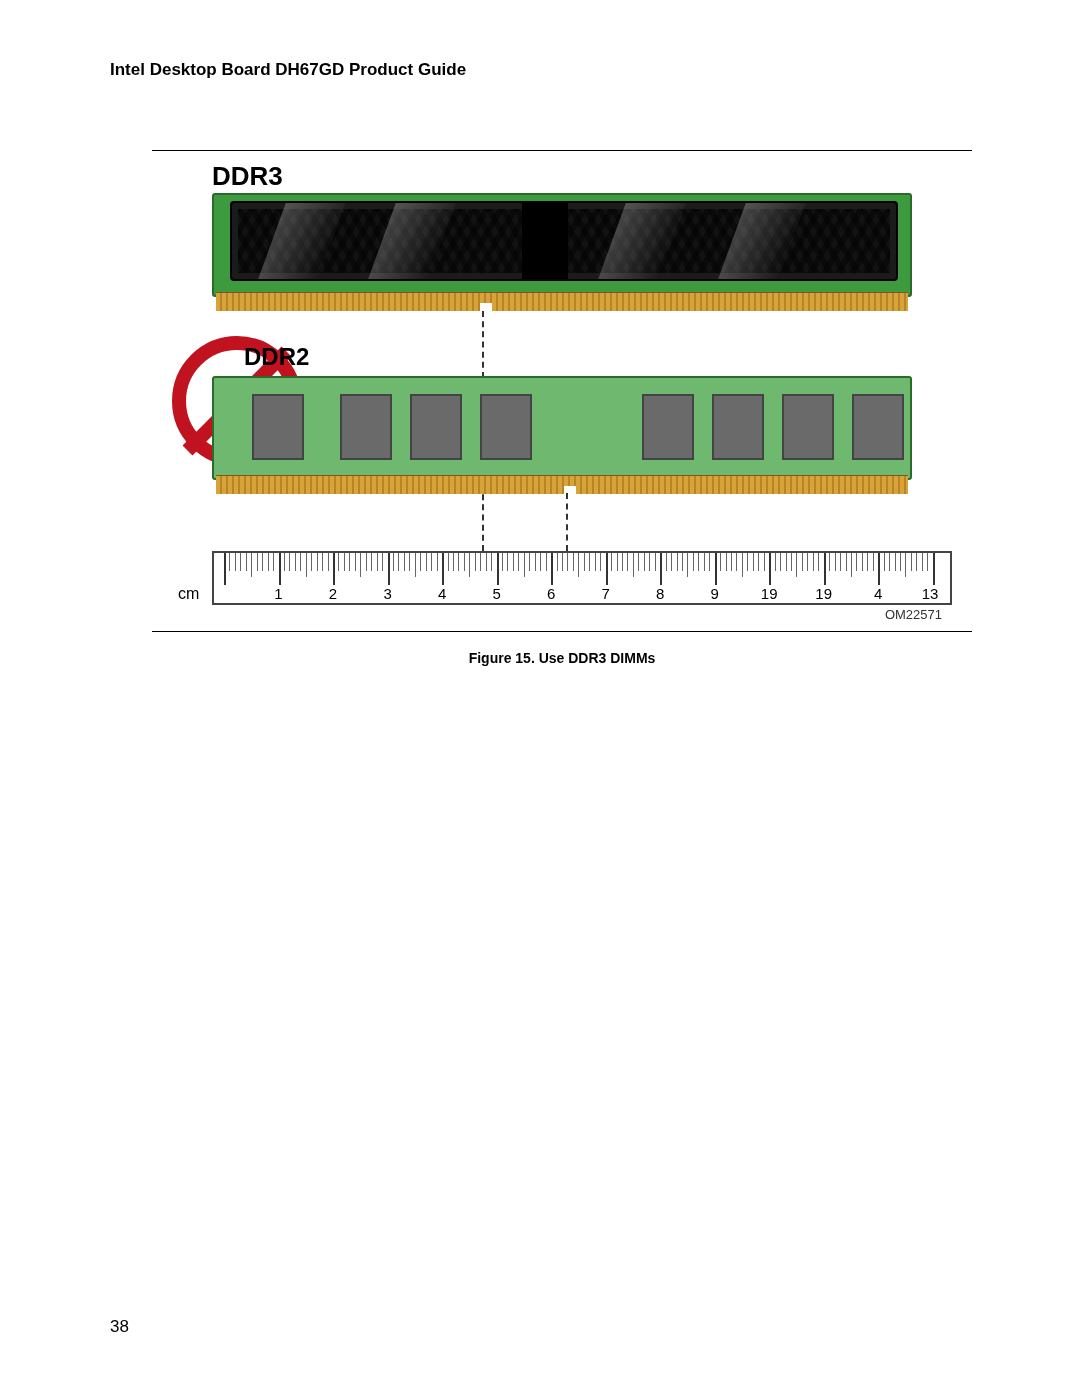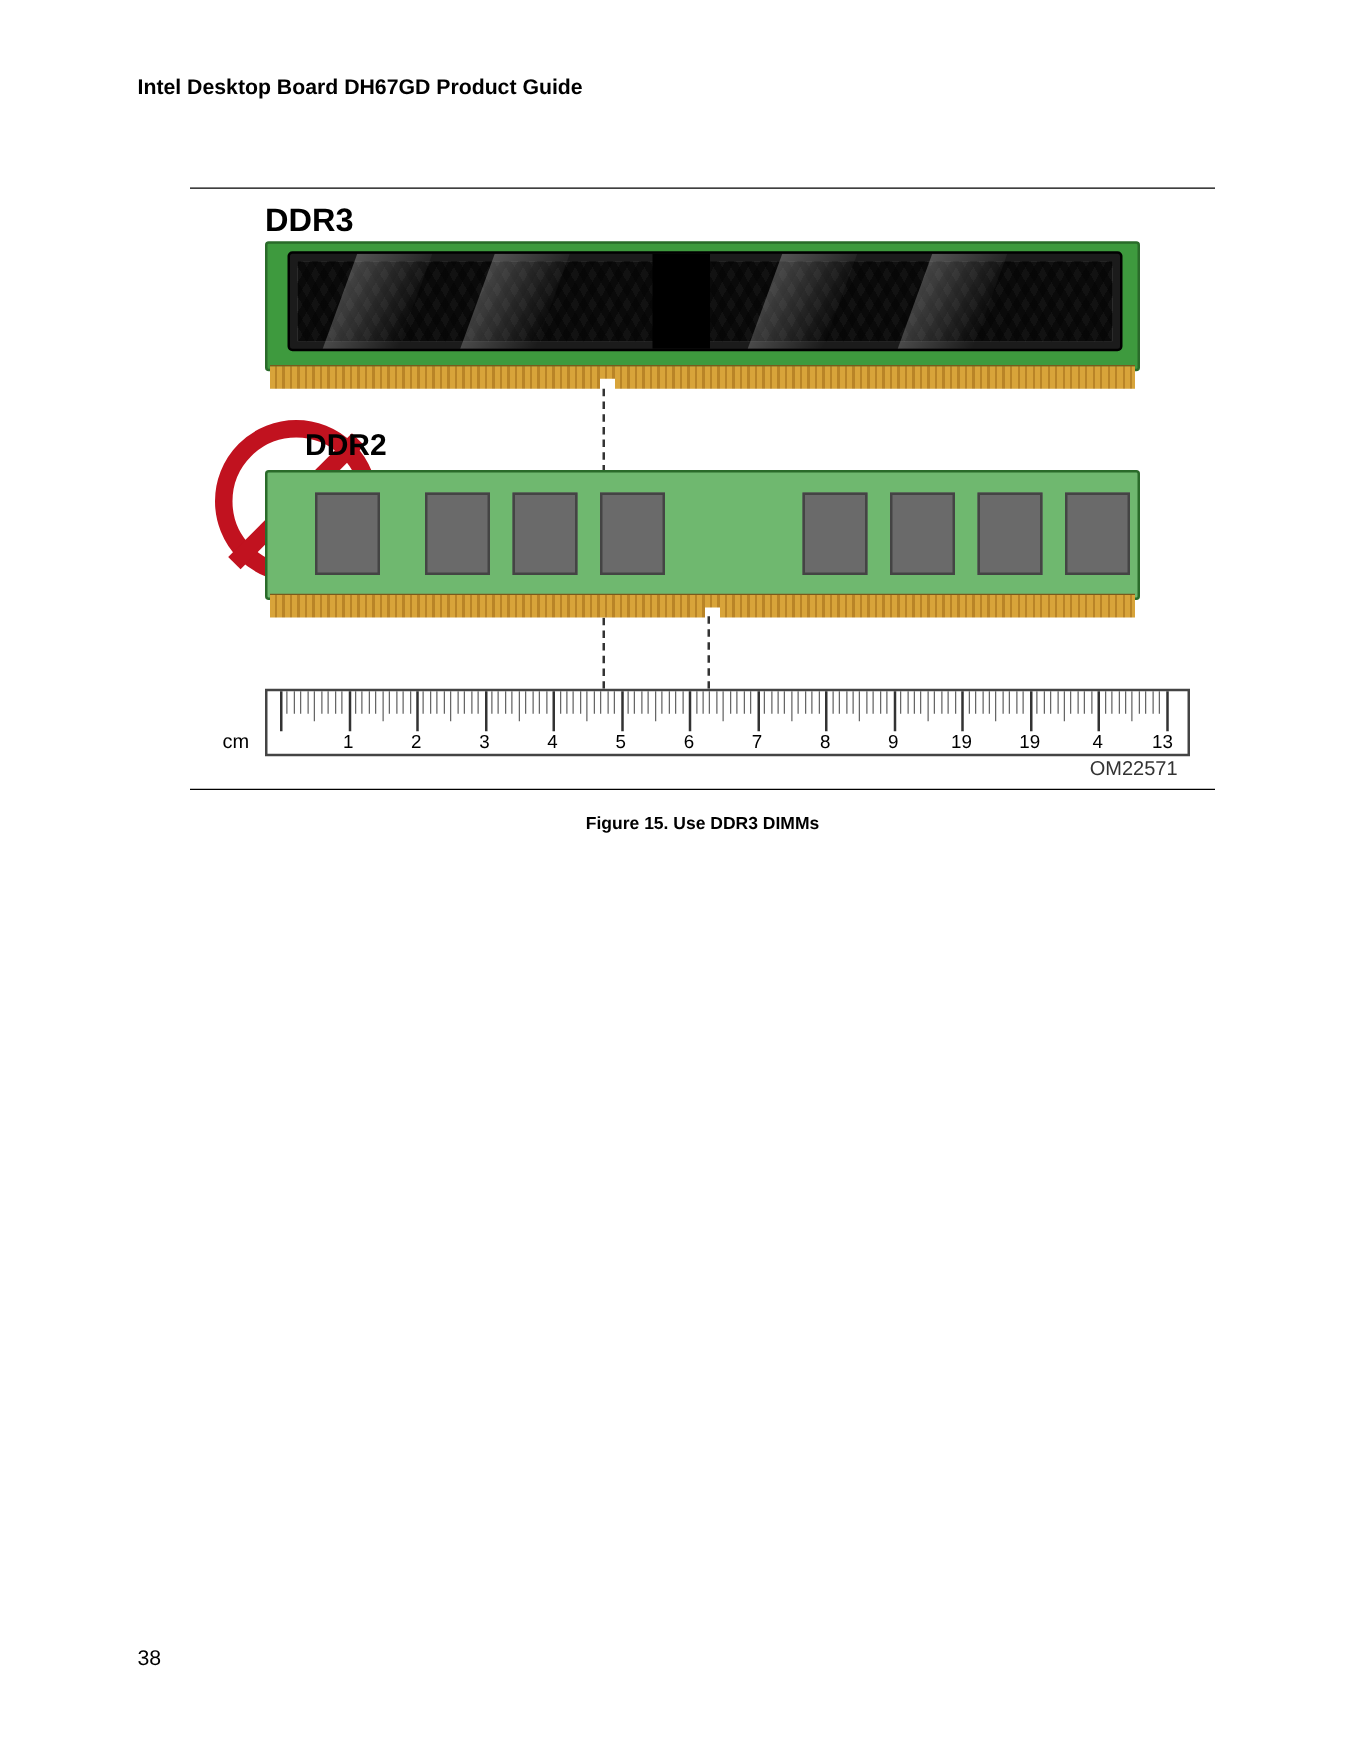--- a/index.html
+++ b/index.html
@@ -36,21 +36,21 @@
   .prohibit .slash{position:absolute;left:50%;top:50%;width:140px;height:14px;background:#c1121f;transform:translate(-50%,-50%) rotate(-45deg);transform-origin:center;}
   
   .dash{position:absolute;width:0;border-left:2px dashed #333;}
   
   .ruler{position:absolute;left:60px;right:20px;height:50px;background:#fff;border:2px solid #444;}
   .ruler-inner{position:absolute;inset:0;}
   .major{position:absolute;top:0;width:2px;height:32px;background:#333;}
   .minor{position:absolute;top:0;width:1px;height:18px;background:#666;}
   .rlabel{position:absolute;top:32px;font-size:15px;font-family:Arial,Helvetica,sans-serif;transform:translateX(-50%);}
   .cm-label{position:absolute;top:32px;font-size:16px;font-family:Arial,Helvetica,sans-serif;}
-  .omcode{position:absolute;right:30px;font-size:16px;font-family:Arial,Helvetica,sans-serif;color:#333;}
+  .omcode{position:absolute;right:30px;font-size:13px;font-family:Arial,Helvetica,sans-serif;color:#333;}
 </style>
 </head>
 <body>
 
 <div class="page">
   <div class="header-title">Intel Desktop Board DH67GD Product Guide</div>
 
 
 
   <div class="fig-wrap">

